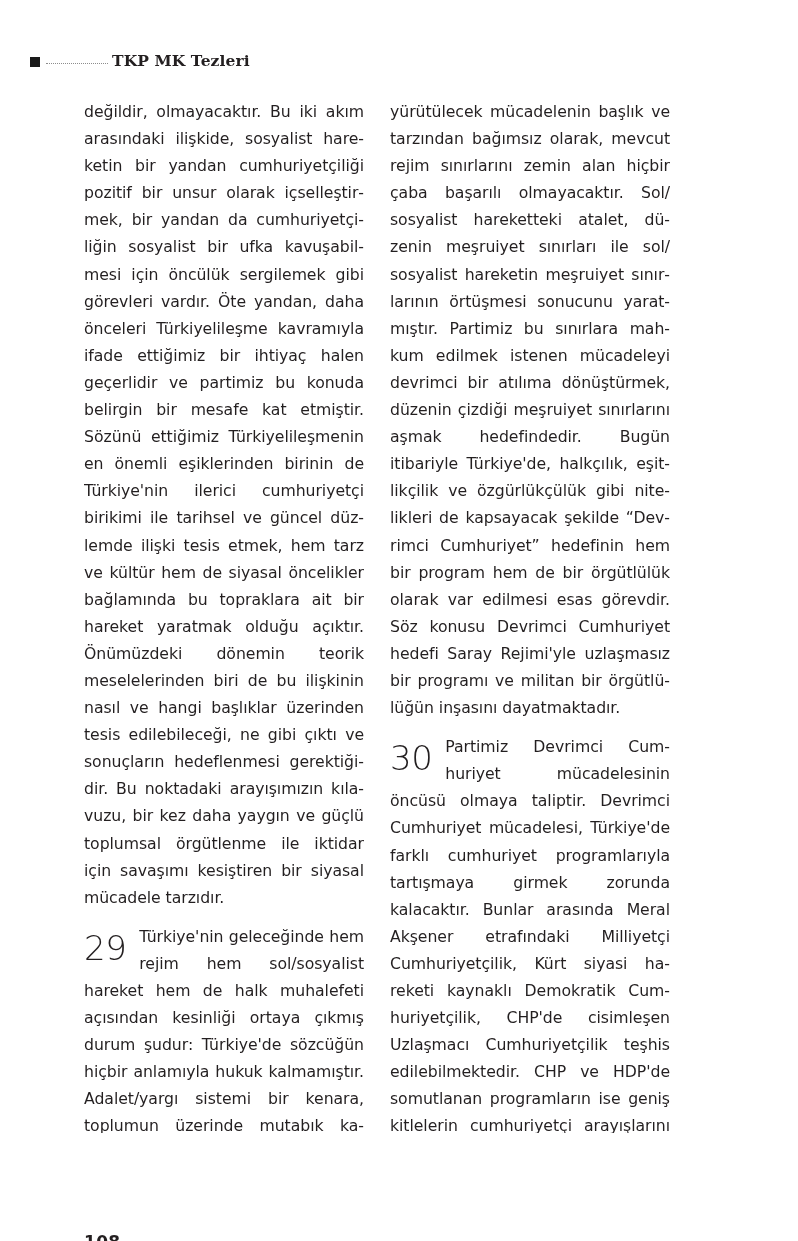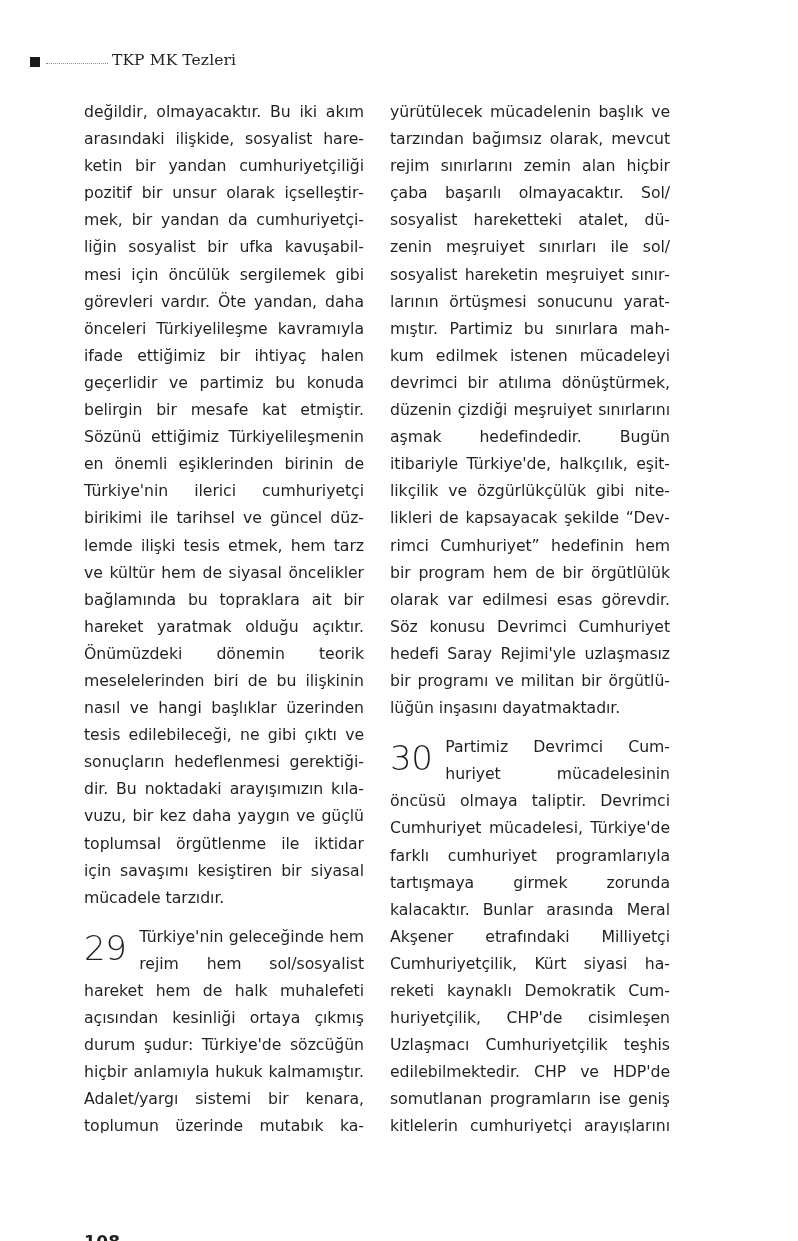--- a/index.html
+++ b/index.html
@@ -41,20 +41,21 @@
     align-self: center;
     margin-top: 6px;
   }
   .header-title {
     font-family: "DejaVu Serif", serif;
     font-size: 15.5px;
     letter-spacing: 0.1px;
     color: #231f20;
     white-space: nowrap;
     line-height: 1;
+    font-weight: bold;
   }
 
   
   .columns {
     position: absolute;
     left: 84px;
     top: 98px;
     width: 586px;
     height: 1035px;
     display: flex;

